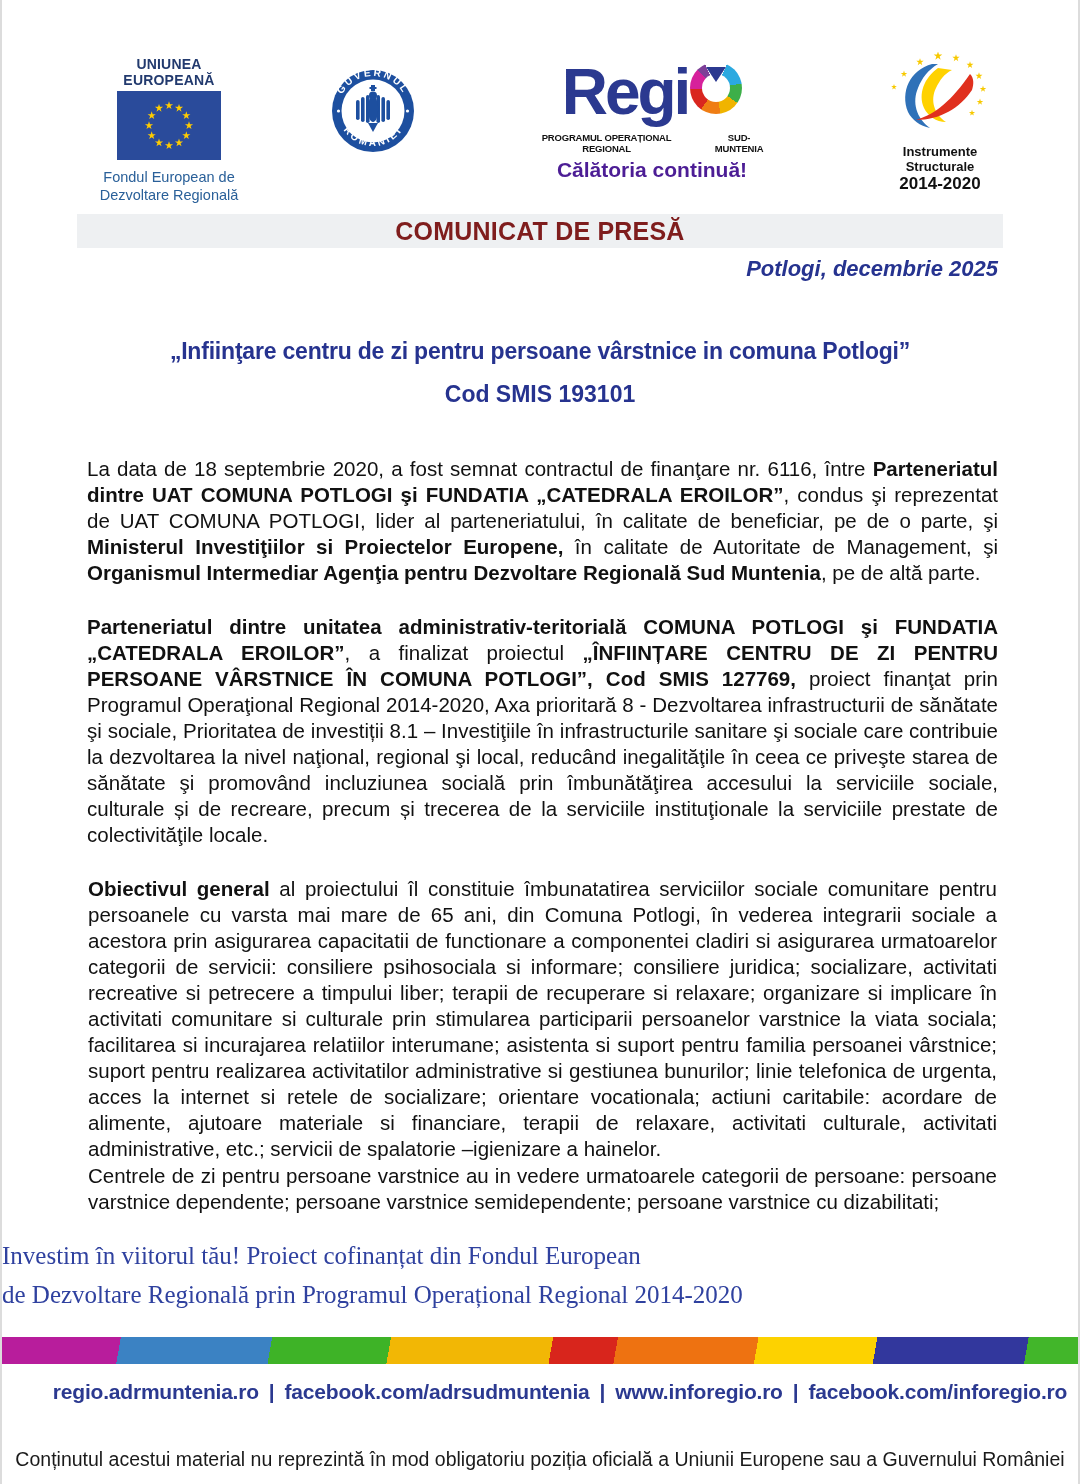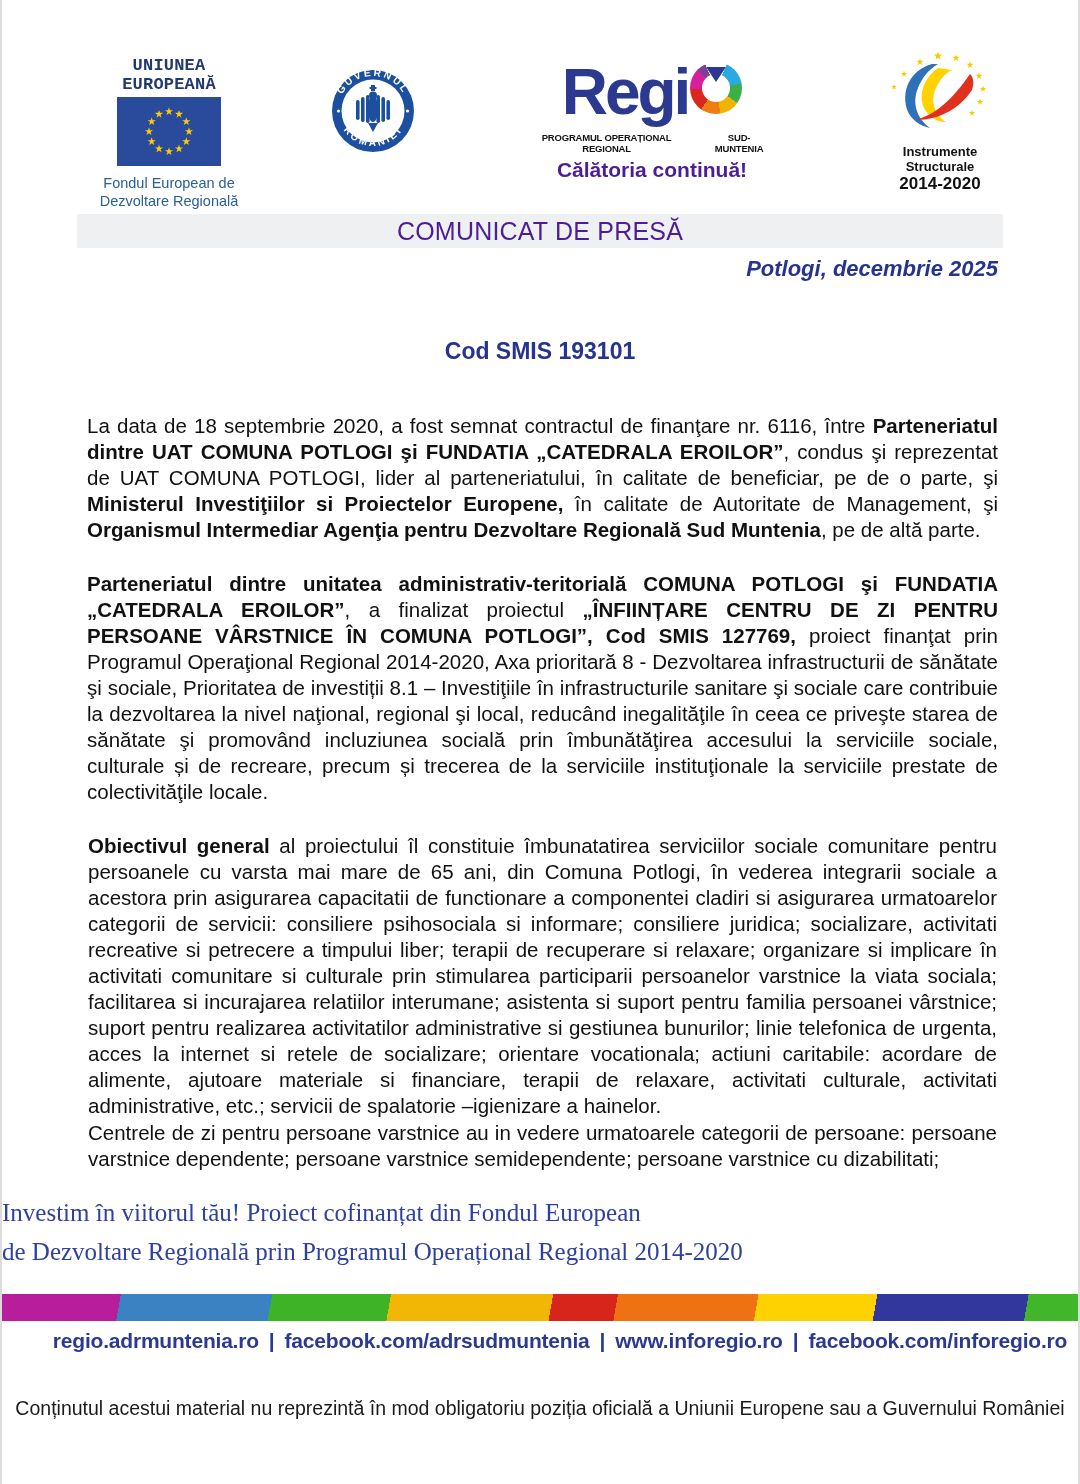--- a/index.html
+++ b/index.html
@@ -4,21 +4,21 @@
 <style>
   html,body{margin:0;padding:0;background:#fff;}
   .page{
     position:relative;width:1080px;height:1484px;overflow:hidden;background:#fff;
     border-left:2px solid #dcdcdc;border-right:2px solid #dcdcdc;box-sizing:border-box;
     font-family:"Liberation Sans",sans-serif;color:#1a1a1a;
   }
   
   .logos{position:relative;height:200px;}
   .logo-eu{position:absolute;left:92px;top:56px;width:150px;text-align:center;}
-  .logo-eu .eu-top{font-size:17px;font-weight:bold;color:#223a6e;letter-spacing:.2px;margin-bottom:3px;font-family:Liberation Mono, monospace;}
+  .logo-eu .eu-top{font-size:14px;font-weight:bold;color:#223a6e;letter-spacing:.2px;margin-bottom:3px;}
   .logo-eu .eu-bottom{font-size:14.5px;color:#2a6099;line-height:1.25;margin-top:4px;}
   .logo-gov{position:absolute;left:328px;top:68px;}
   .logo-regio{position:absolute;left:535px;top:60px;width:230px;text-align:center;}
   .regio-word{display:flex;align-items:flex-start;justify-content:center;height:72px;}
   .regio-text{font-size:64px;font-weight:800;color:#2b3990;letter-spacing:-3px;line-height:64px;}
   .regio-o{position:relative;width:52px;height:52px;border-radius:50%;margin-left:2px;margin-top:2px;
     background:conic-gradient(#fff 0deg 25deg,#2ba9e0 25deg 80deg,#3daf49 80deg 125deg,
       #f0b400 125deg 170deg,#ef7d14 170deg 215deg,#d9261f 215deg 268deg,
       #d6219b 268deg 315deg,#7e3f98 315deg 335deg,#fff 335deg 360deg);}
   .regio-o::after{content:"";position:absolute;left:50%;top:50%;width:28px;height:28px;
@@ -26,37 +26,37 @@
   .regio-tri{position:absolute;left:50%;top:5px;transform:translateX(-50%);width:0;height:0;z-index:2;
     border-left:10px solid transparent;border-right:10px solid transparent;border-top:15px solid #2b3990;}
   .regio-sub{display:flex;justify-content:space-between;width:228px;margin:0 auto;
     font-size:9.5px;font-weight:bold;color:#111;letter-spacing:-0.2px;gap:37px;}
   .regio-tag{font-size:21px;font-weight:bold;color:#4c1d95;margin-top:4px;}
   .logo-instr{position:absolute;left:868px;top:52px;width:140px;text-align:center;}
   .instr-line1{font-size:13px;font-weight:bold;color:#111;margin-top:2px;}
   .instr-line2{font-size:17px;font-weight:bold;color:#111;}
   
   .banner{margin:14px 75px 0 75px;background:#eef0f2;height:34px;display:flex;align-items:center;justify-content:center;}
-  .banner-title{font-size:25px;font-weight:normal;color:#4c1d95;letter-spacing:.2px;}
+  .banner-title{font-size:25px;font-weight:bold;color:#7f1d1d;letter-spacing:.2px;}
   .dateline{margin:8px 80px 0 0;text-align:right;font-size:22px;font-weight:bold;font-style:italic;color:#26338f;}
   
   .doc-title{margin-top:56px;text-align:center;color:#26338f;font-weight:bold;}
   .doc-title .t1{font-size:23px;letter-spacing:-0.2px;}
   .doc-title .t2{font-size:23px;margin-top:16px;}
   
   .body{margin:48px 80px 0 85px;font-size:20.5px;line-height:26px;text-align:justify;color:#111;}
   .body p{margin:15px 0 28px 0;}
   .body p.cont{margin:1px;}
   .body b{font-weight:bold;}
   
   .investim{margin-top:22px;text-align:left;color:#2f419f;font-size:25px;line-height:1.55;font-family:Liberation Serif, serif;}
   
   .stripe{margin-top:22px;height:27px;width:100%;}
   
-  .links{margin-top:8px;text-align:center;font-size:21px;font-weight:bold;color:#2b3990;white-space:nowrap;letter-spacing:-0.2px;padding-left:40px;}
+  .links{margin-top:16px;text-align:center;font-size:21px;font-weight:bold;color:#2b3990;white-space:nowrap;letter-spacing:-0.2px;padding-left:40px;}
   .links a{color:#2b3990;text-decoration:none;}
   .links .sep{margin:0 10px;}
   
   .disclaimer{margin-top:44px;text-align:center;font-size:19.5px;color:#1a1a1a;white-space:nowrap;}
 </style>
 </head>
 <body>
 
 <div class="page">
 
@@ -157,20 +157,21 @@
       <div class="instr-line2">2014-2020</div>
     </div>
   </div>
 
   <div class="banner">
     <span class="banner-title">COMUNICAT DE PRESĂ</span>
   </div>
   <div class="dateline">Potlogi, decembrie 2025</div>
 
   <div class="doc-title">
+    <div class="t1">„Infiinţare centru de zi pentru persoane vârstnice in comuna Potlogi”</div>
     <div class="t2">Cod SMIS 193101</div>
   </div>
 
   <div class="body">
     <p><span>La data de 18 septembrie 2020, a fost semnat contractul de finanţare nr. 6116, între </span><b>Parteneriatul dintre UAT COMUNA POTLOGI şi FUNDATIA „CATEDRALA EROILOR”</b><span>, condus şi reprezentat de UAT COMUNA POTLOGI, lider al parteneriatului, în calitate de beneficiar, pe de o parte, şi </span><b>Ministerul Investiţiilor si Proiectelor Europene,</b><span> în calitate de Autoritate de Management, şi </span><b>Organismul Intermediar Agenţia pentru Dezvoltare Regională Sud Muntenia</b><span>, pe de altă parte.</span></p>
     <p><b>Parteneriatul dintre unitatea administrativ-teritorială COMUNA POTLOGI şi FUNDATIA „CATEDRALA EROILOR”</b><span>, a finalizat proiectul </span><b>„ÎNFIINȚARE CENTRU DE ZI PENTRU PERSOANE VÂRSTNICE ÎN COMUNA POTLOGI”, Cod SMIS 127769,</b><span> proiect finanţat prin Programul Operaţional Regional 2014-2020, Axa prioritară 8 - Dezvoltarea infrastructurii de sănătate şi sociale, Prioritatea de investiții 8.1 – Investiţiile în infrastructurile sanitare şi sociale care contribuie la dezvoltarea la nivel naţional, regional şi local, reducând inegalităţile în ceea ce priveşte starea de sănătate şi promovând incluziunea socială prin îmbunătăţirea accesului la serviciile sociale, culturale și de recreare, precum și trecerea de la serviciile instituţionale la serviciile prestate de colectivităţile locale.</span></p>
     <p class="cont"><b>Obiectivul general</b><span> al proiectului îl constituie îmbunatatirea serviciilor sociale comunitare pentru persoanele cu varsta mai mare de 65 ani, din Comuna Potlogi, în vederea integrarii sociale a acestora prin asigurarea capacitatii de functionare a componentei cladiri si asigurarea urmatoarelor categorii de servicii: consiliere psihosociala si informare; consiliere juridica; socializare, activitati recreative si petrecere a timpului liber; terapii de recuperare si relaxare; organizare si implicare în activitati comunitare si culturale prin stimularea participarii persoanelor varstnice la viata sociala; facilitarea si incurajarea relatiilor interumane; asistenta si suport pentru familia persoanei vârstnice; suport pentru realizarea activitatilor administrative si gestiunea bunurilor; linie telefonica de urgenta, acces la internet si retele de socializare; orientare vocationala; actiuni caritabile: acordare de alimente, ajutoare materiale si financiare, terapii de relaxare, activitati culturale, activitati administrative, etc.;  servicii de spalatorie –igienizare a hainelor.</span></p>
     <p class="cont">Centrele de zi pentru persoane varstnice au in vedere urmatoarele categorii de persoane: persoane varstnice dependente; persoane varstnice semidependente; persoane varstnice cu dizabilitati;</p>
   </div>
 

